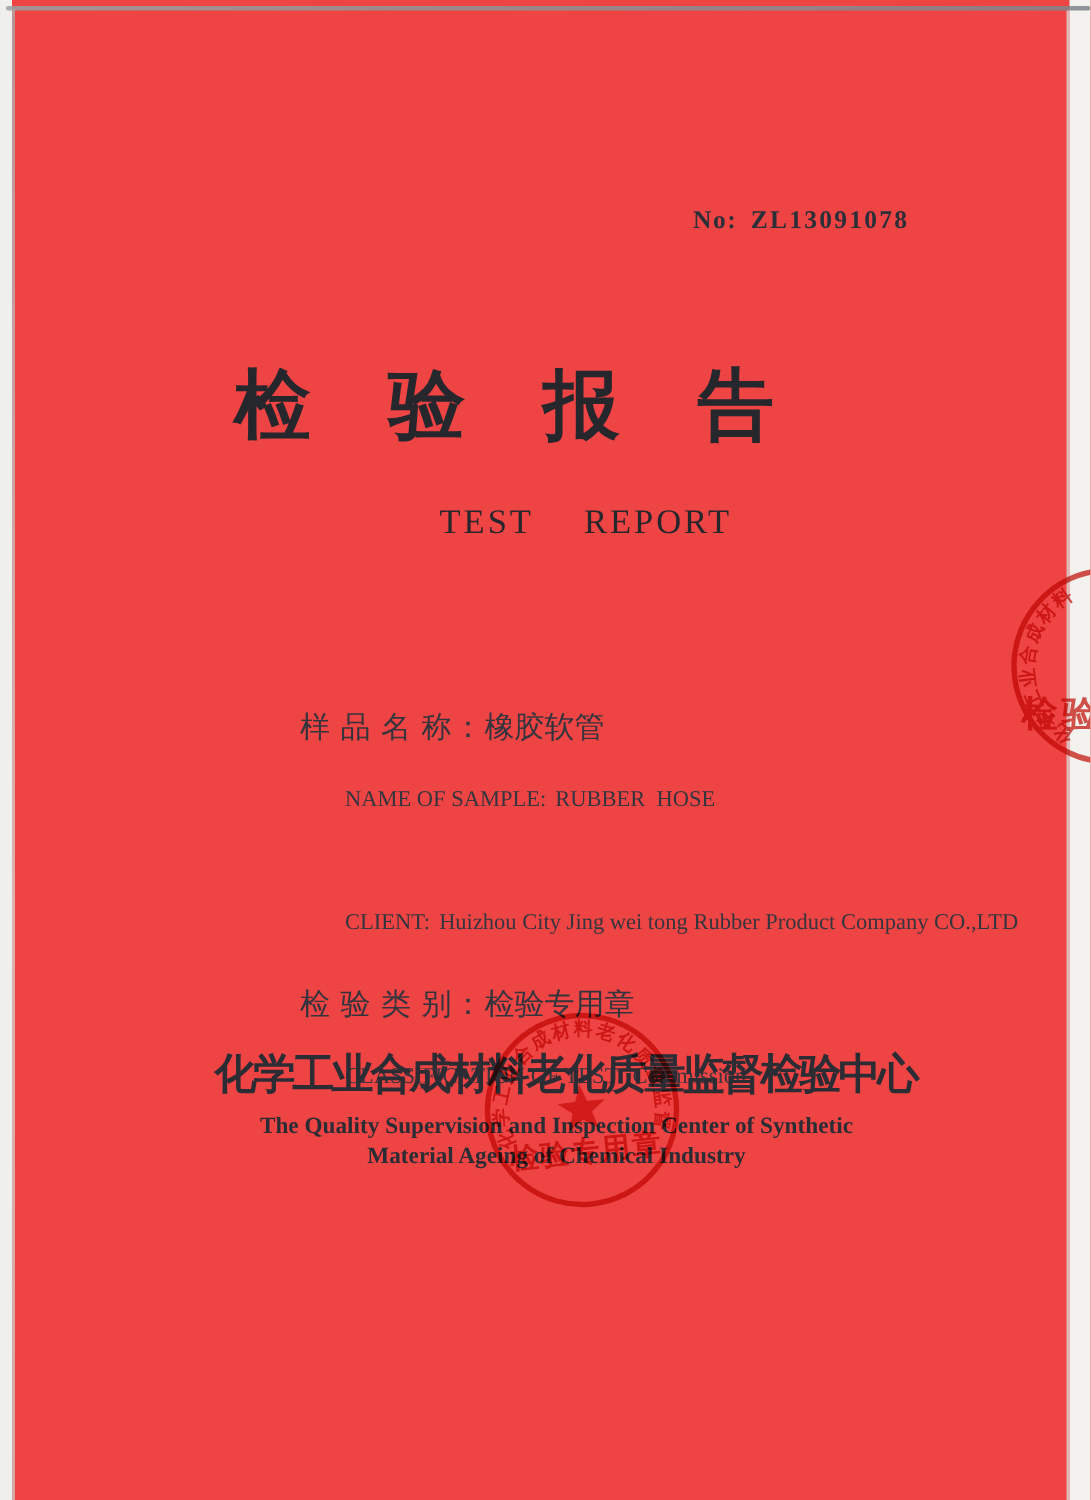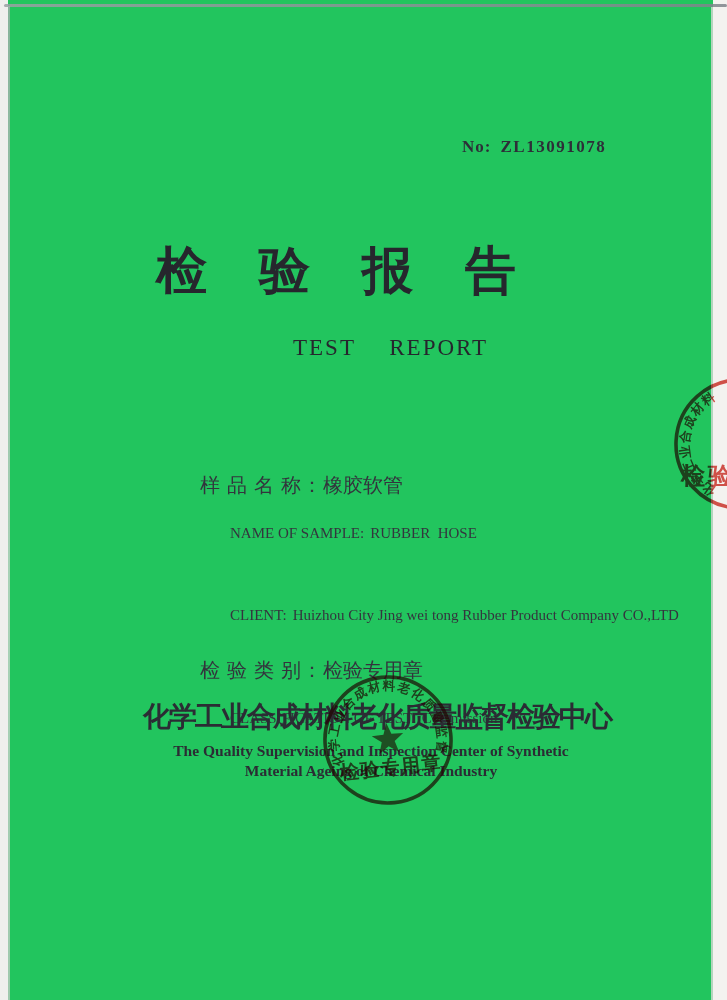--- a/index.html
+++ b/index.html
@@ -3,21 +3,21 @@
 <meta charset="utf-8">
 <style>
   html,body{margin:0;padding:0;}
   body{
     width:727px;height:1000px;
     background:#e9e9e7;
     font-family:"Liberation Serif","DejaVu Serif",serif;
   }
   .scan{
     position:relative;width:727px;height:1000px;overflow:hidden;
-    background:#22c55e;color:#2f3038;
+    background:#ef4444;color:#2f3038;
   }
   
   .edge-left-shade{position:absolute;left:0;top:0;width:8px;height:1000px;background:#efefed;}
   .edge-right-shade{position:absolute;left:713px;top:0;width:14px;height:1000px;background:#f3f2ef;}
   .edge-top{position:absolute;left:4px;top:4px;width:723px;height:3px;
     background:linear-gradient(to right,#9aa0a3,#7e858b);border-radius:2px;opacity:.85;}
   .edge-left{position:absolute;left:8px;top:6px;width:2px;height:994px;
     background:linear-gradient(#a9adaf,#d6d7d5 60%,#c9cac8);opacity:.75;}
   .edge-right{position:absolute;left:711px;top:7px;width:2px;height:993px;background:#d8d8d4;opacity:.8;}
 

